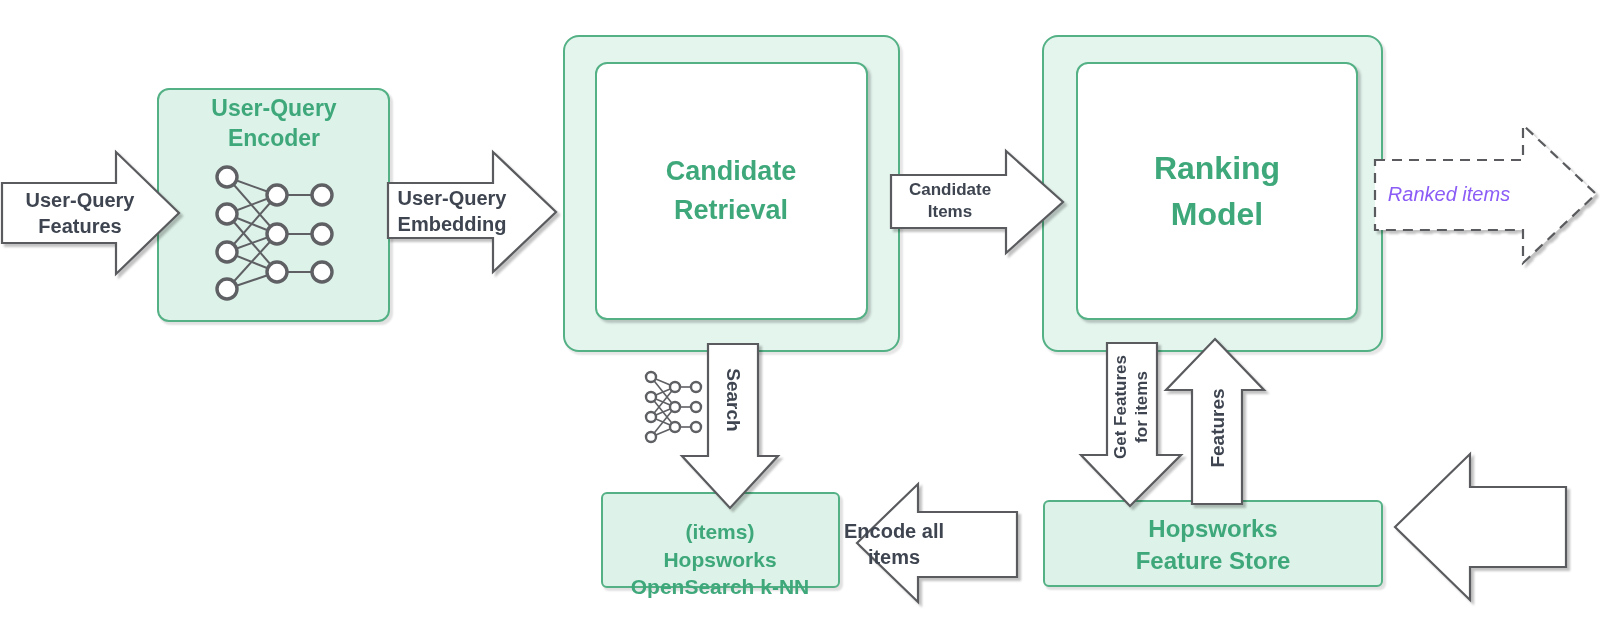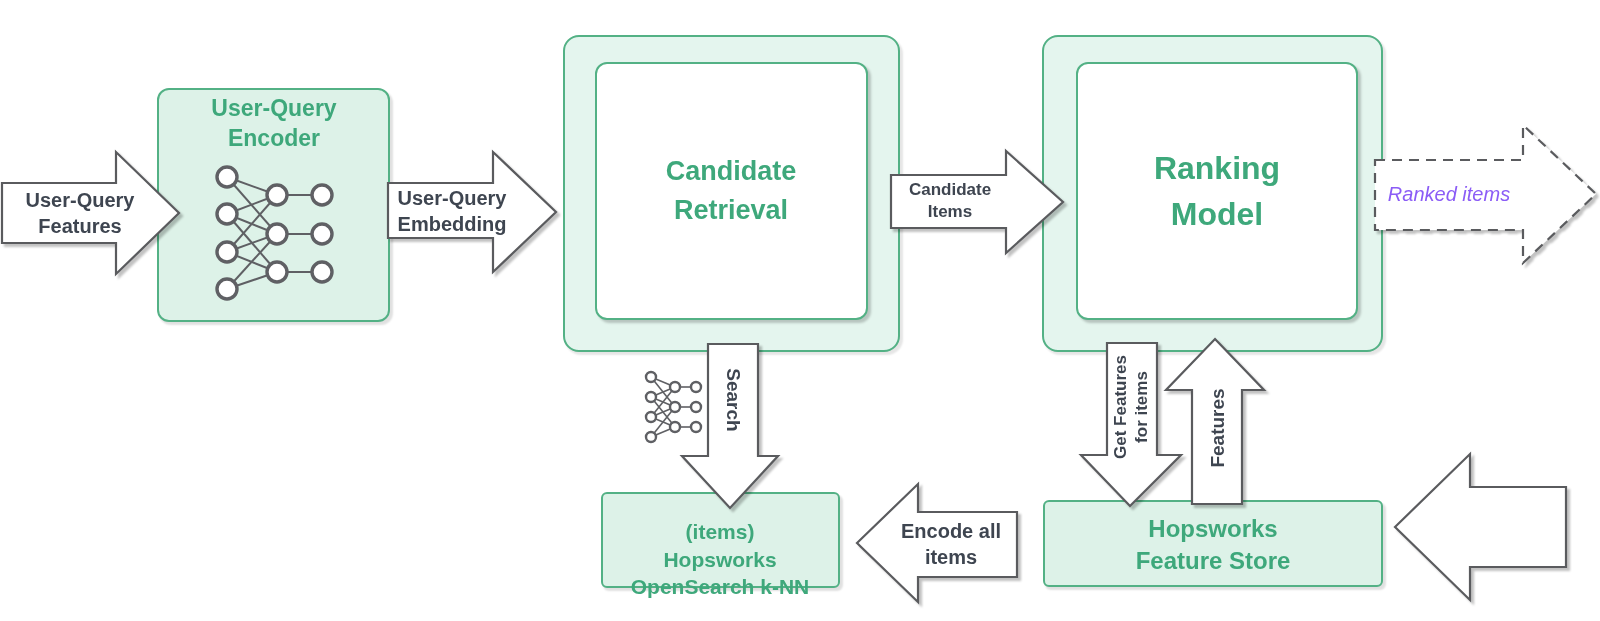--- a/index.html
+++ b/index.html
@@ -48,21 +48,21 @@
   #os-title{left:720px;top:548px;font-size:21px;line-height:1.32;margin-top:12px;}
   #fs-title{left:1213px;top:545px;font-size:24px;line-height:1.35;}
 
   #uqf-lbl{left:80px;top:213px;font-size:20px;}
   #uqe-lbl{left:452px;top:211px;font-size:20px;}
   #ci-lbl{left:950px;top:201px;font-size:17px;}
   #ranked-lbl{left:1449px;top:194px;font-size:20px;font-weight:400;font-style:italic;color:#8b5cf6;}
   #search-lbl{left:733px;top:400px;font-size:19px;}
   #getf-lbl{left:1131px;top:407px;font-size:17px;line-height:1.25;}
   #feat-lbl{left:1218px;top:428px;font-size:19px;}
-  #encode-lbl{left:951px;top:544px;font-size:20px;}
+  #encode-lbl{left:894px;top:544px;font-size:20px;}
   #trends-lbl{left:1499px;top:527px;font-size:20px;}
 </style>
 </head>
 <body>
 
 <div class="canvas">
 
   <div class="box green" id="encoder-box"></div>
   <div class="box frame" id="cand-frame"></div>
   <div class="box white" id="cand-inner"></div>

